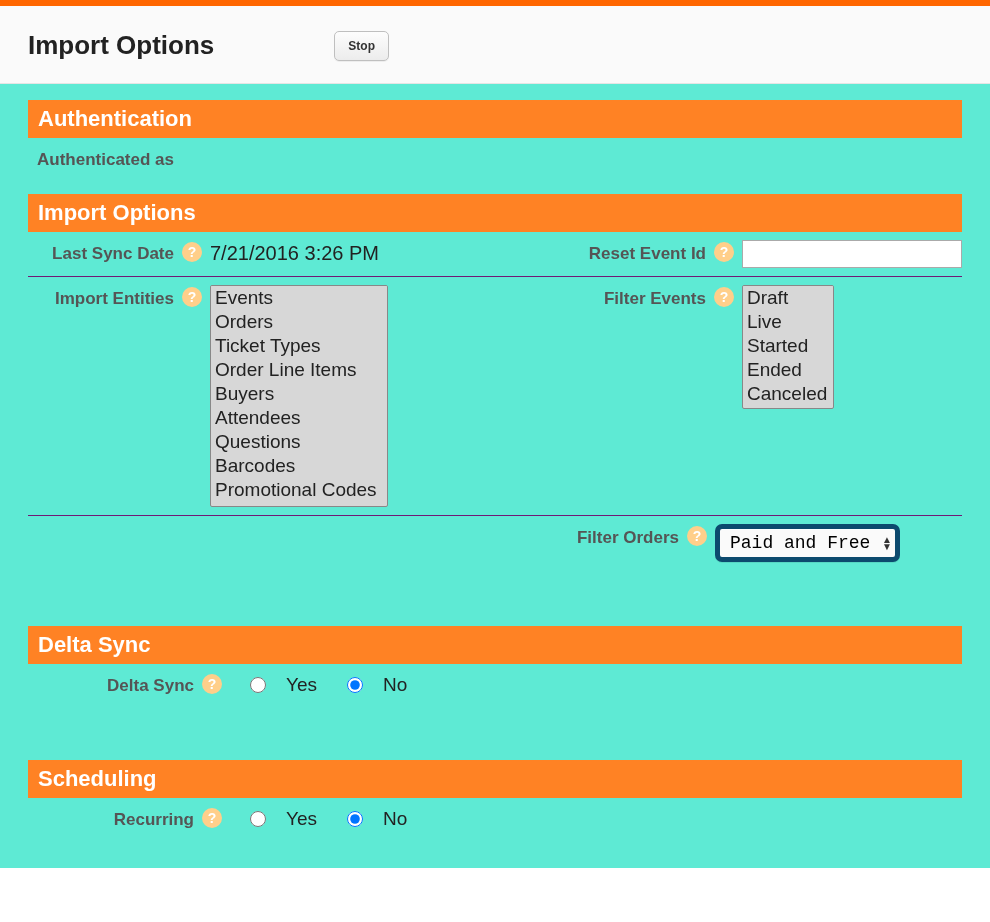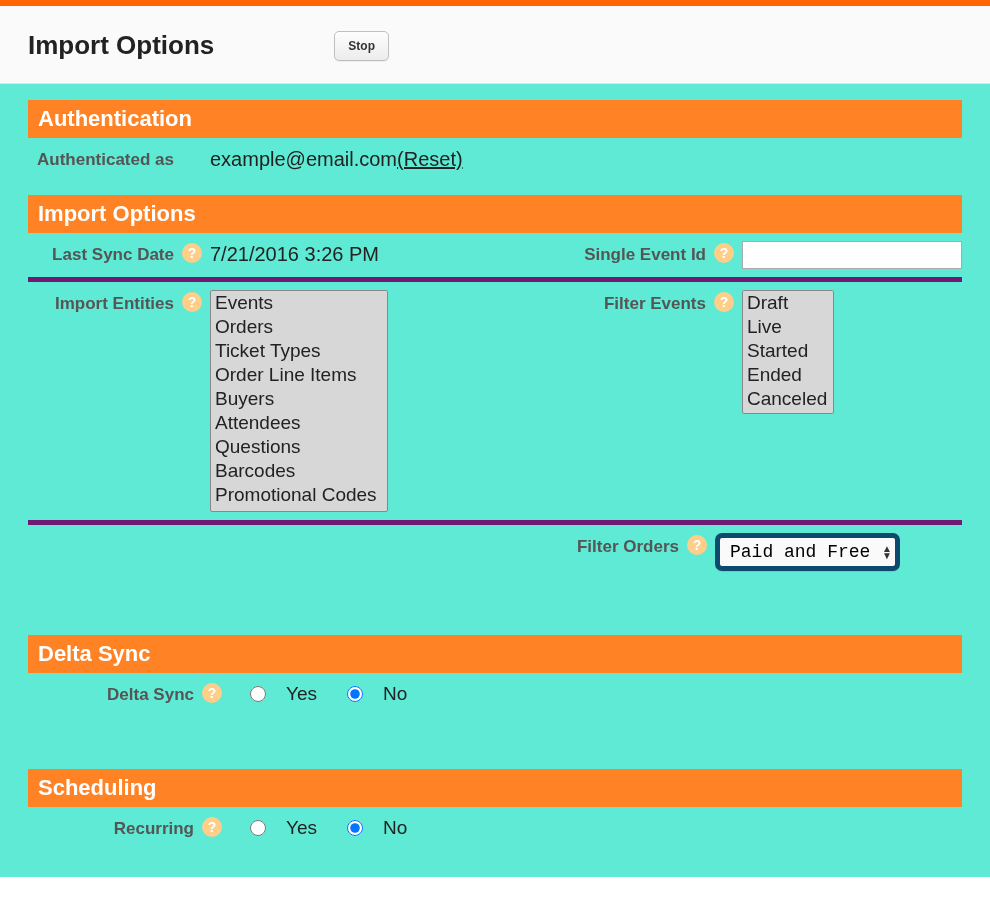--- a/index.html
+++ b/index.html
@@ -50,21 +50,21 @@
     padding: 6px 10px;
     margin: 16px 28px 0 28px;
   }
 
   .form-area {
     padding: 0 28px;
   }
   .row {
     display: flex;
     align-items: flex-start;
-    border-bottom: 5px solid #701a75;
+    border-bottom: 1px solid #701a75;
     padding: 8px 0;
   }
   .row.no-border { border-bottom: none; }
   .cell-pair {
     display: flex;
     align-items: flex-start;
   }
   .label {
     width: 170px;
     text-align: right;
@@ -178,37 +178,34 @@
     <div class="page-title">Import Options</div>
     <button class="stop-btn">Stop</button>
   </div>
 
   <div class="section-hdr">Authentication</div>
   <div class="form-area">
     <div class="row no-border">
       <div class="cell-pair">
         <div class="label" style="width:150px;">Authenticated as</div>
         <div style="width:32px"></div>
-        <div class="value">
-          <span>example@email.com</span><span class="reset-link">(Reset)</span>
-        </div>
       </div>
     </div>
   </div>
 
   <div class="section-hdr">Import Options</div>
   <div class="form-area">
     <div class="row">
       <div class="cell-pair">
         <div class="label" style="width:150px;">Last Sync Date</div>
         <span class="help">?</span>
         <div class="value">7/21/2016 3:26 PM</div>
       </div>
       <div class="cell-pair col-right">
-        <div class="label">Single Event Id</div>
+        <div class="label">Reset Event Id</div>
         <span class="help">?</span>
         <input class="text-input" type="text" value="" style="">
       </div>
     </div>
 
     <div class="row">
       <div class="cell-pair">
         <div class="label" style="width:150px;">Import Entities</div>
         <span class="help">?</span>
         <select multiple="" class="multi entities-select" size="9">

